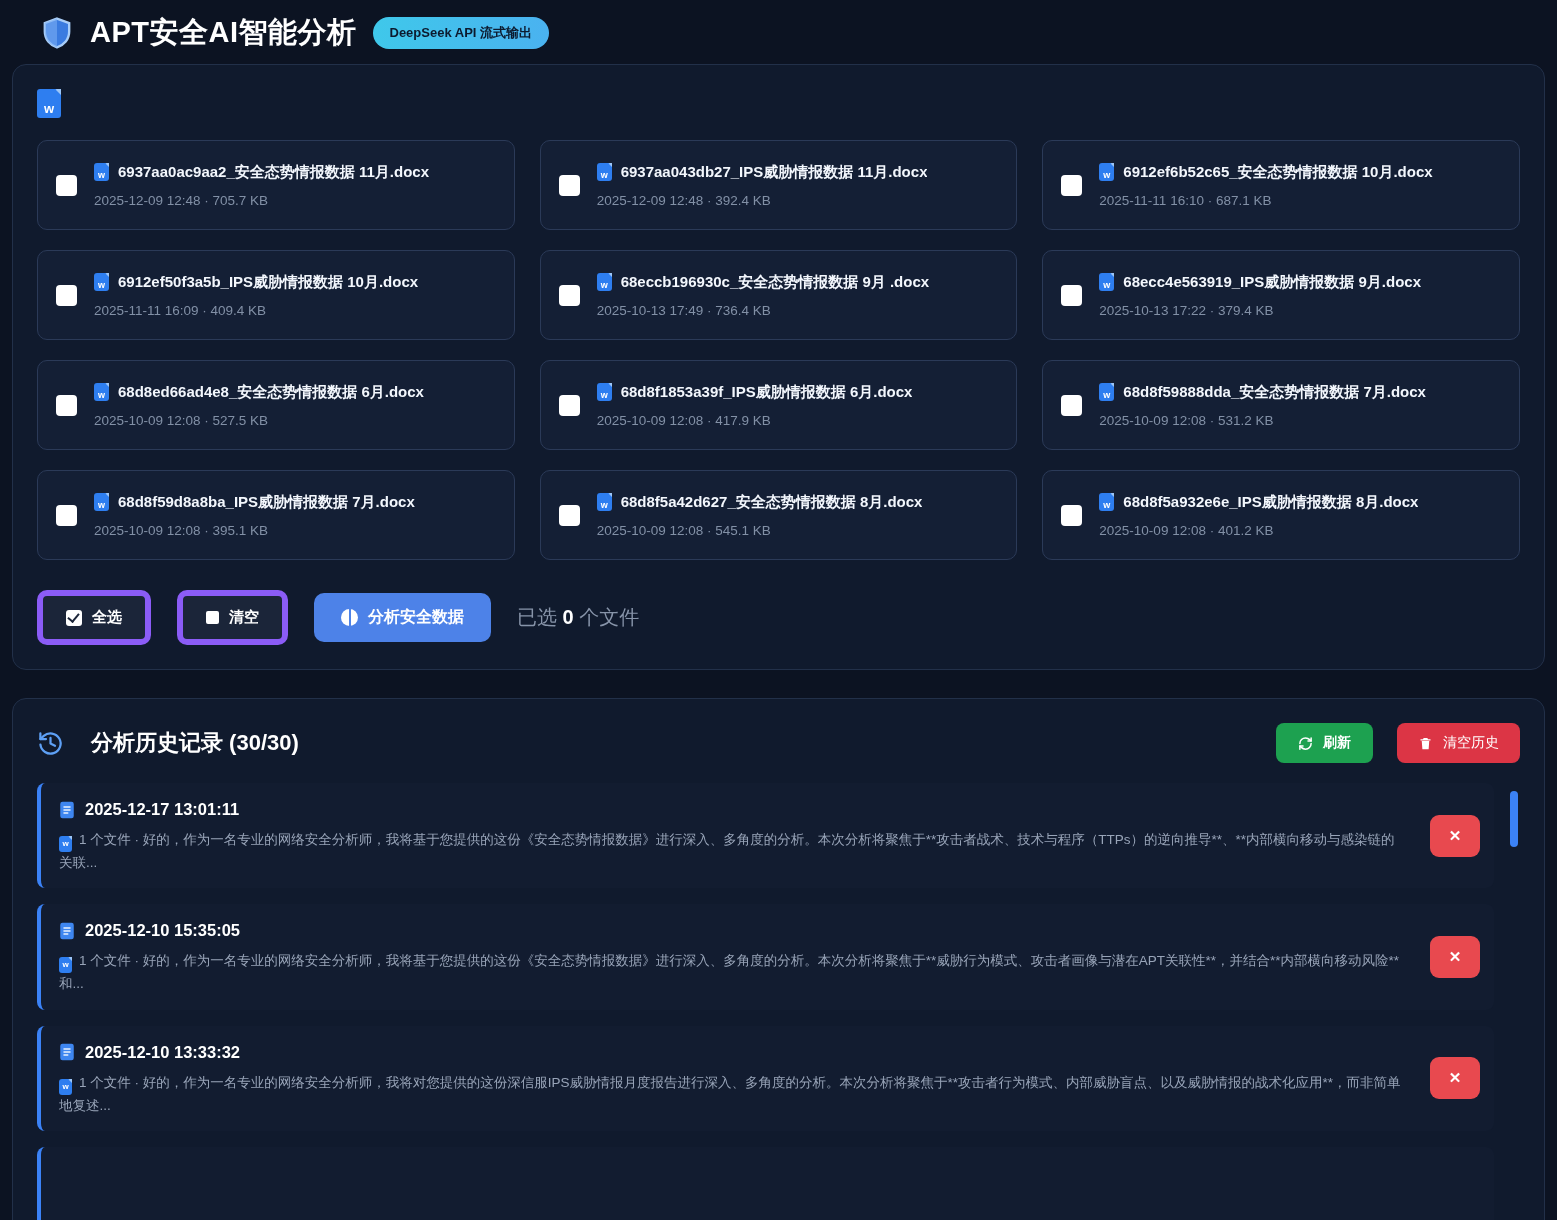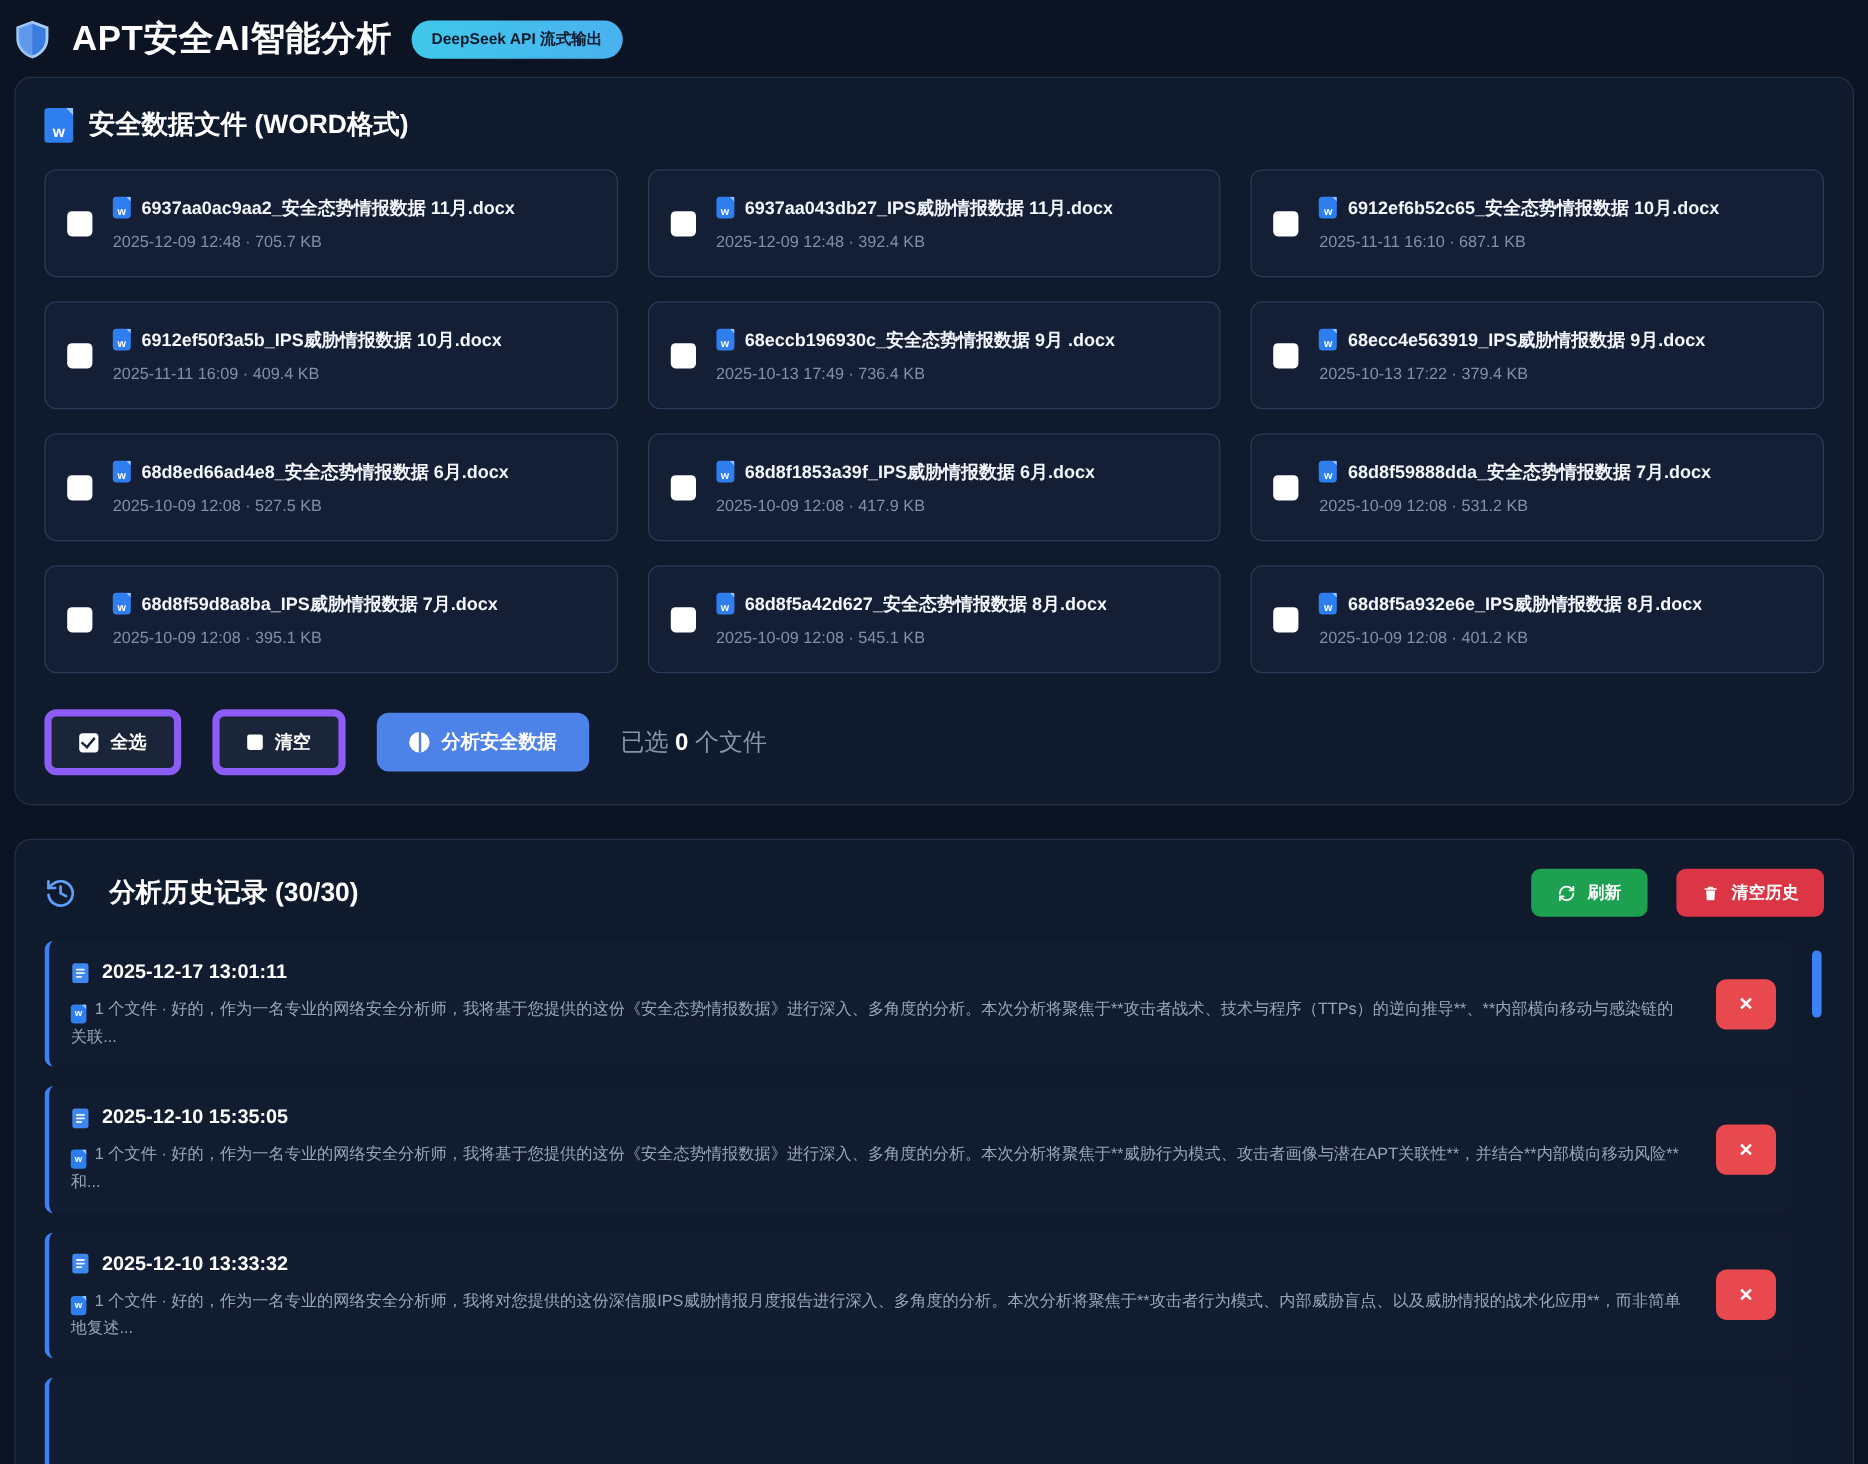--- a/index.html
+++ b/index.html
@@ -4,21 +4,21 @@
 <style>
   * { margin:0; padding:0; box-sizing:border-box; }
   html,body { width:1557px; height:1220px; overflow:hidden; }
   body {
     background:#0c1322;
     font-family:"Liberation Sans", sans-serif;
     color:#f2f6fc;
   }
 
   
-  .app-header { display:flex; align-items:center; gap:16px; padding:13px 10px 11px; }
+  .app-header { display:flex; align-items:center; gap:16px; padding:13px 40px 11px; }
   .app-title { font-size:29px; font-weight:bold; color:#ffffff; letter-spacing:.5px; }
   .api-badge {
     background:linear-gradient(90deg,#3fc8ea,#4ab2f0);
     color:#0c1a2e; font-weight:bold; font-size:13px;
     padding:7px 17px; border-radius:999px;
   }
 
   
   .panel {
     margin:0 12px 28px; background:#101a2d;
@@ -80,21 +80,21 @@
   .analyze-icon::after { content:""; position:absolute; left:7.5px; top:0; width:2px; height:17px; background:#4d82e8; }
   .selected-info { color:#8794a9; font-size:20px; }
   .selected-count { color:#ffffff; font-weight:bold; }
 
   
   .history-panel { height:660px; margin-bottom:0; }
   .history-header { display:flex; align-items:center; justify-content:space-between; margin-bottom:20px; }
   .history-header-left { display:flex; align-items:center; gap:27px; }
   .history-actions { display:flex; gap:24px; }
   .btn-green { background:#1da150; color:#fff; font-weight:bold; font-size:14px; border-radius:8px; padding:11px 22px;margin-left:32px; }
-  .btn-red   { background:#dc3545; color:#fff; font-weight:bold; font-size:14px; border-radius:8px; padding:11px 21px; }
+  .btn-red   { background:#dc3545; color:#fff; font-weight:normal; font-size:14px; border-radius:8px; padding:11px 21px; }
 
   .history-list { position:relative; padding-right:26px; }
   .history-item {
     position:relative; background:#121c30;
     border-left:4px solid #3b82f6; border-radius:8px;
     padding:17px 90px 15px 18px; min-height:105px; margin-bottom:16px;
   }
   .item-time-row { display:flex; align-items:center; gap:10px; margin-bottom:10px; }
   .item-time { color:#ffffff; font-weight:bold; font-size:16.5px; }
   .item-preview { color:#98a4b8; font-size:13.5px; line-height:1.6; }
@@ -121,21 +121,20 @@
       <path d="M12 1.8 V22.2 C7 20.6 3.4 16.5 3.4 11 V5 Z" fill="#79aef4" opacity="0.6"></path>
     </svg>
   </span>
   <h1 class="app-title">APT安全AI智能分析</h1>
   <span class="api-badge">DeepSeek API 流式输出</span>
 </header>
 
 <section class="panel">
   <div class="panel-title-row">
     <span class="wicon lg">w</span>
-    <h2 class="panel-title">安全数据文件 (WORD格式)</h2>
   </div>
 
   <div class="file-grid">
     <div class="file-card">
       <span class="checkbox"></span>
       <div class="file-info">
         <div class="file-name-row">
           <span class="wicon md card">w</span>
           <span class="file-name">6937aa0ac9aa2_安全态势情报数据 11月.docx</span>
         </div>

